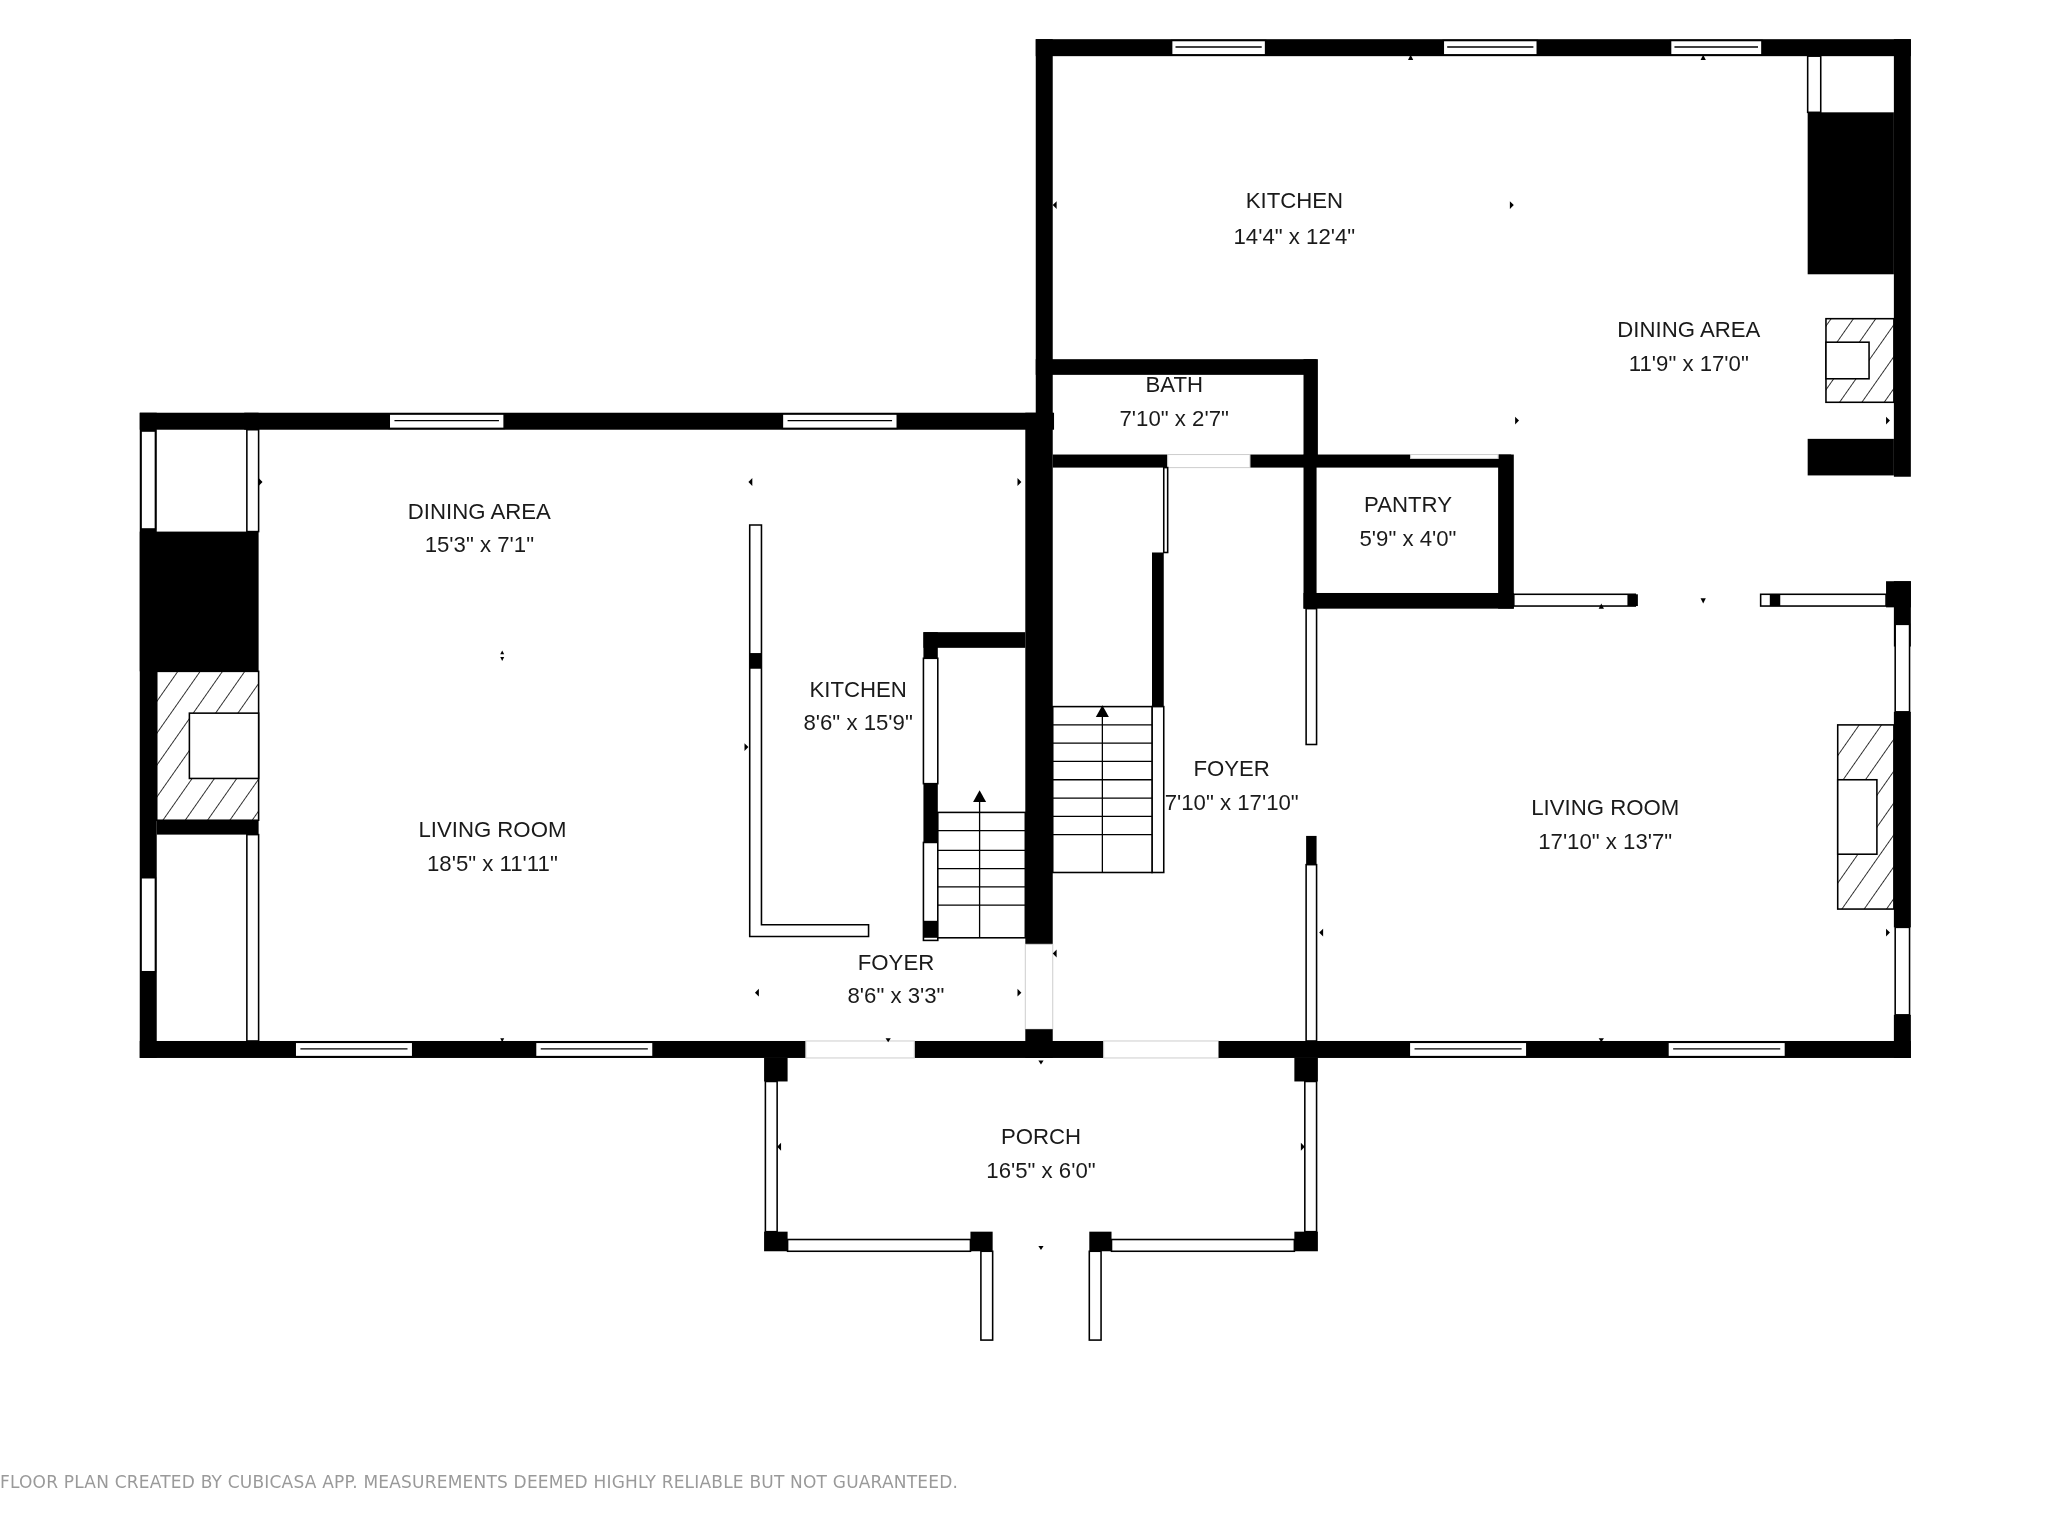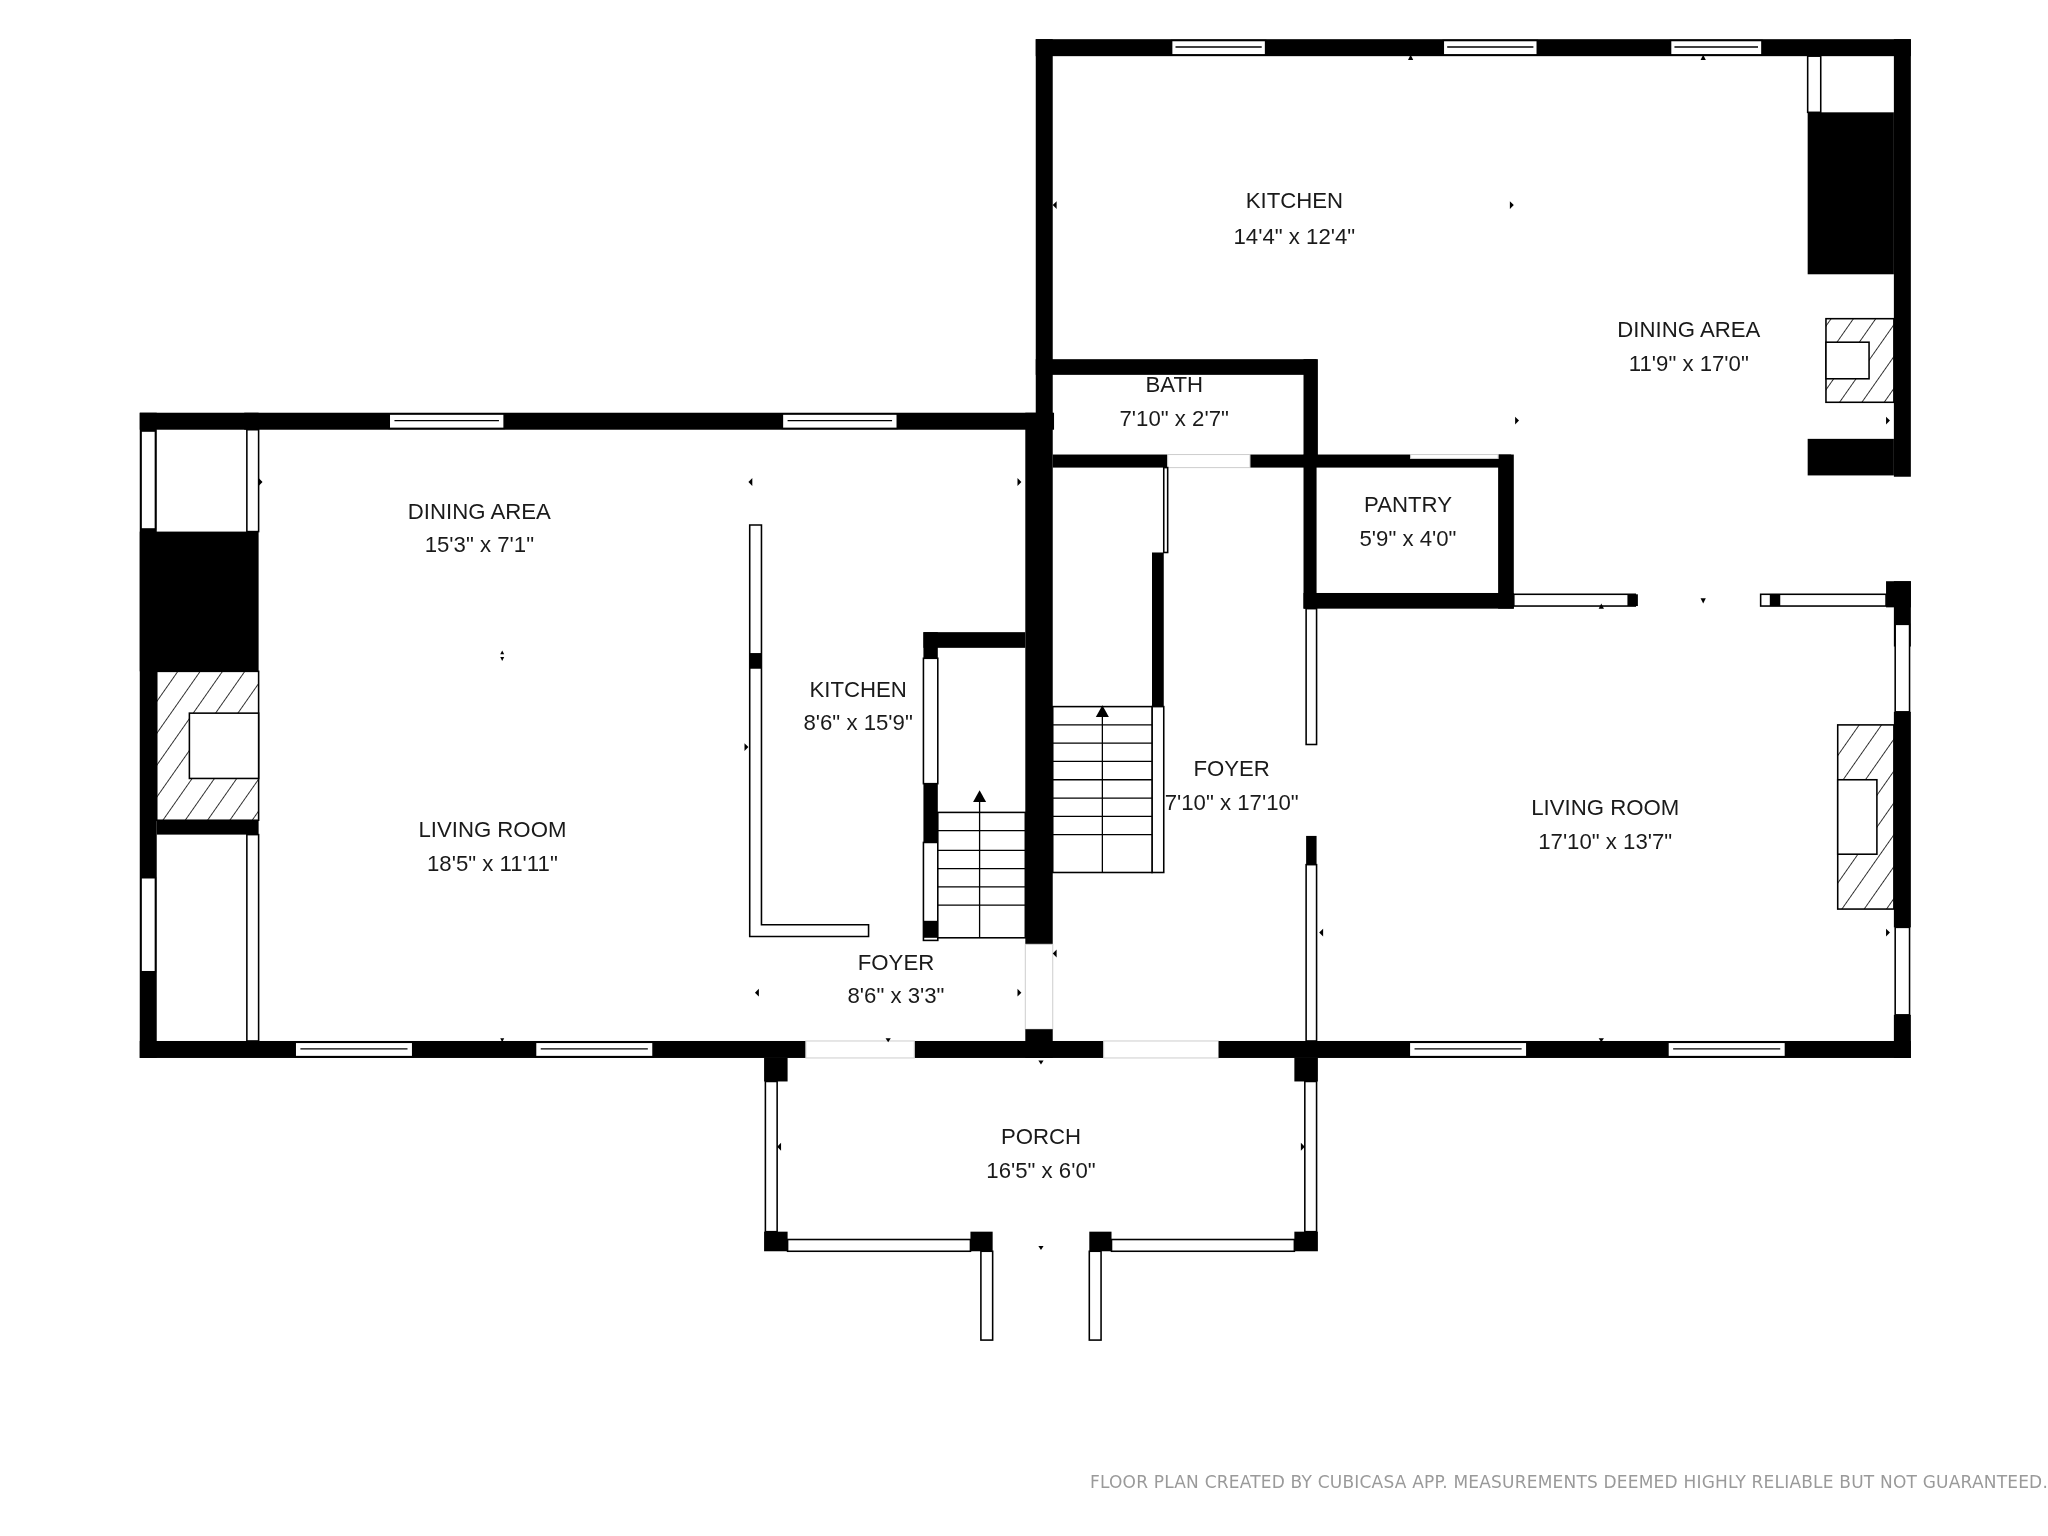--- a/index.html
+++ b/index.html
@@ -13,21 +13,21 @@
   .stair { fill: #ffffff; stroke: #000000; stroke-width: 1.2; }
   .hatch { fill: url(#hatch); stroke: #000000; stroke-width: 1.2; }
   .box { fill: #ffffff; stroke: #000000; stroke-width: 1.2; }
   .tick { fill: #000000; }
   .rname, .rdim {
     font-family: "Liberation Sans", "DejaVu Sans", sans-serif;
     font-size: 17px; fill: #1a1a1a; text-anchor: middle;
   }
   .footer {
     position: absolute; left: 0; width: 2048px; top: 1472px;
-    text-align: right; color: #9a9a9a;
+    text-align: left; color: #9a9a9a;
     font-family: "DejaVu Sans", "Liberation Sans", sans-serif;
     font-size: 17px; letter-spacing: 0.2px;
   }
 </style>
 </head>
 <body>
 
 <svg id="plan" viewBox="0 0 1568 1176" xmlns="http://www.w3.org/2000/svg">
   <defs>
     <pattern id="hatch" patternUnits="userSpaceOnUse" width="14" height="14" patternTransform="rotate(35)">

